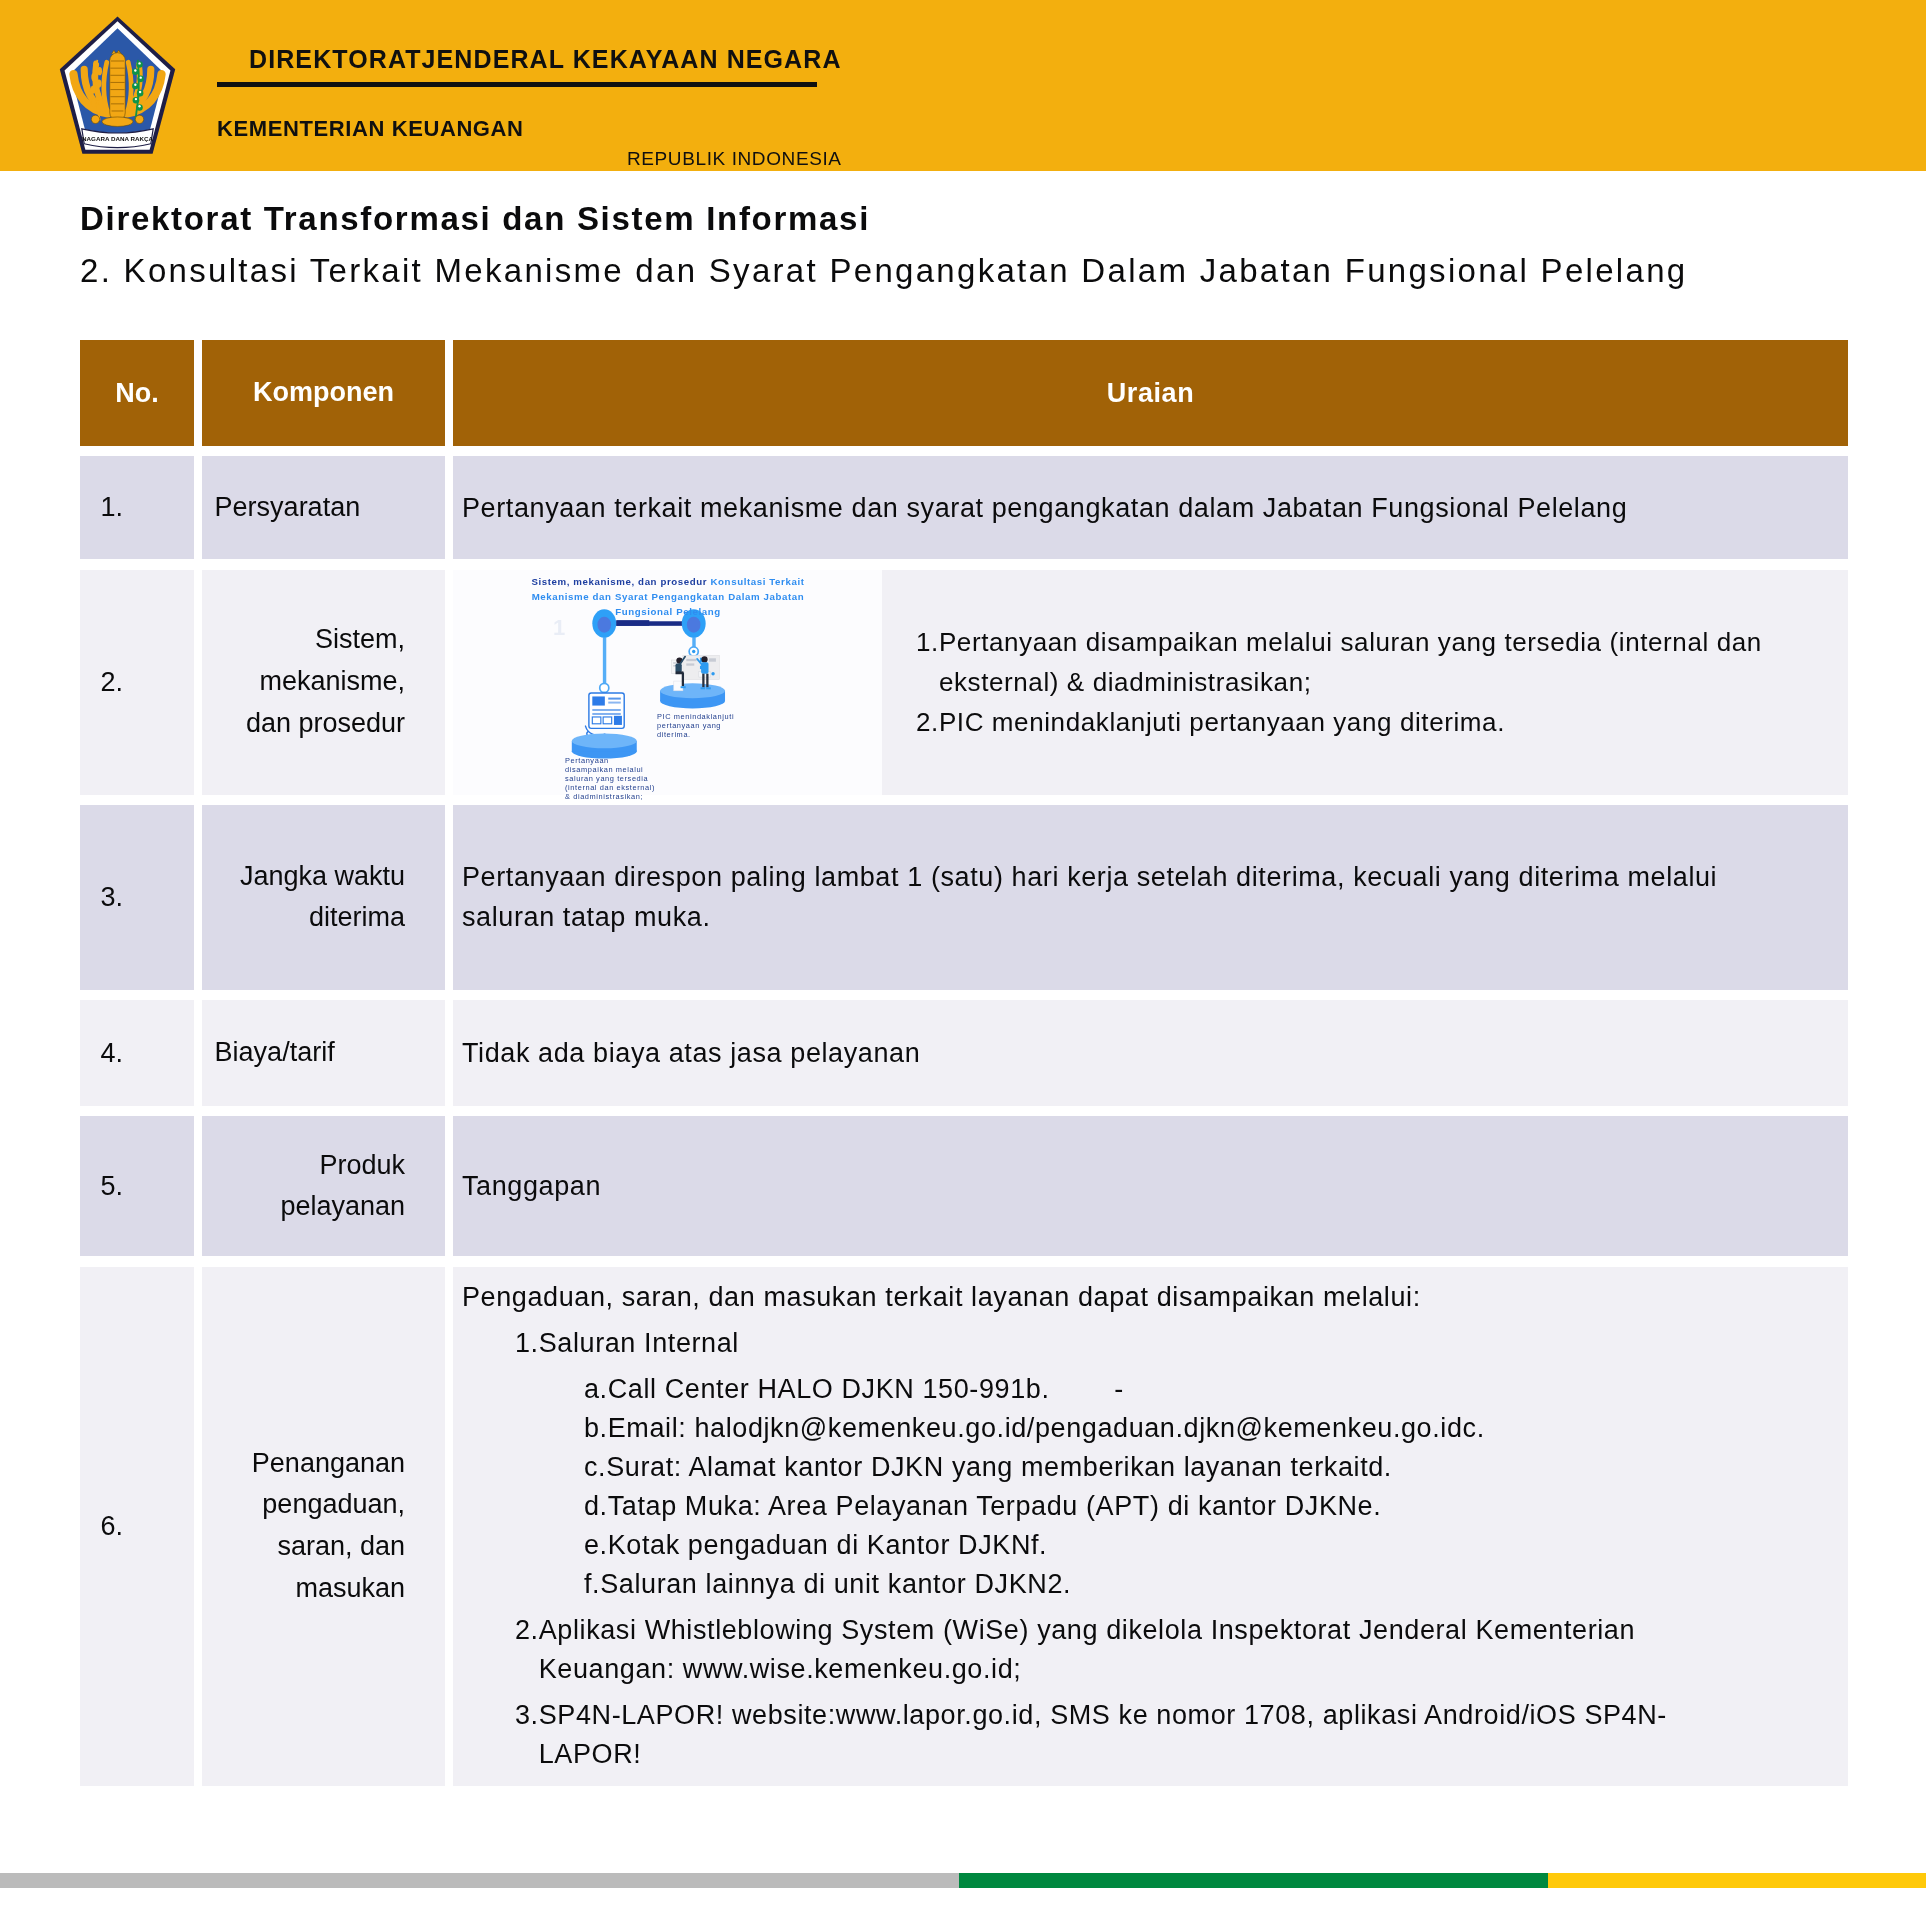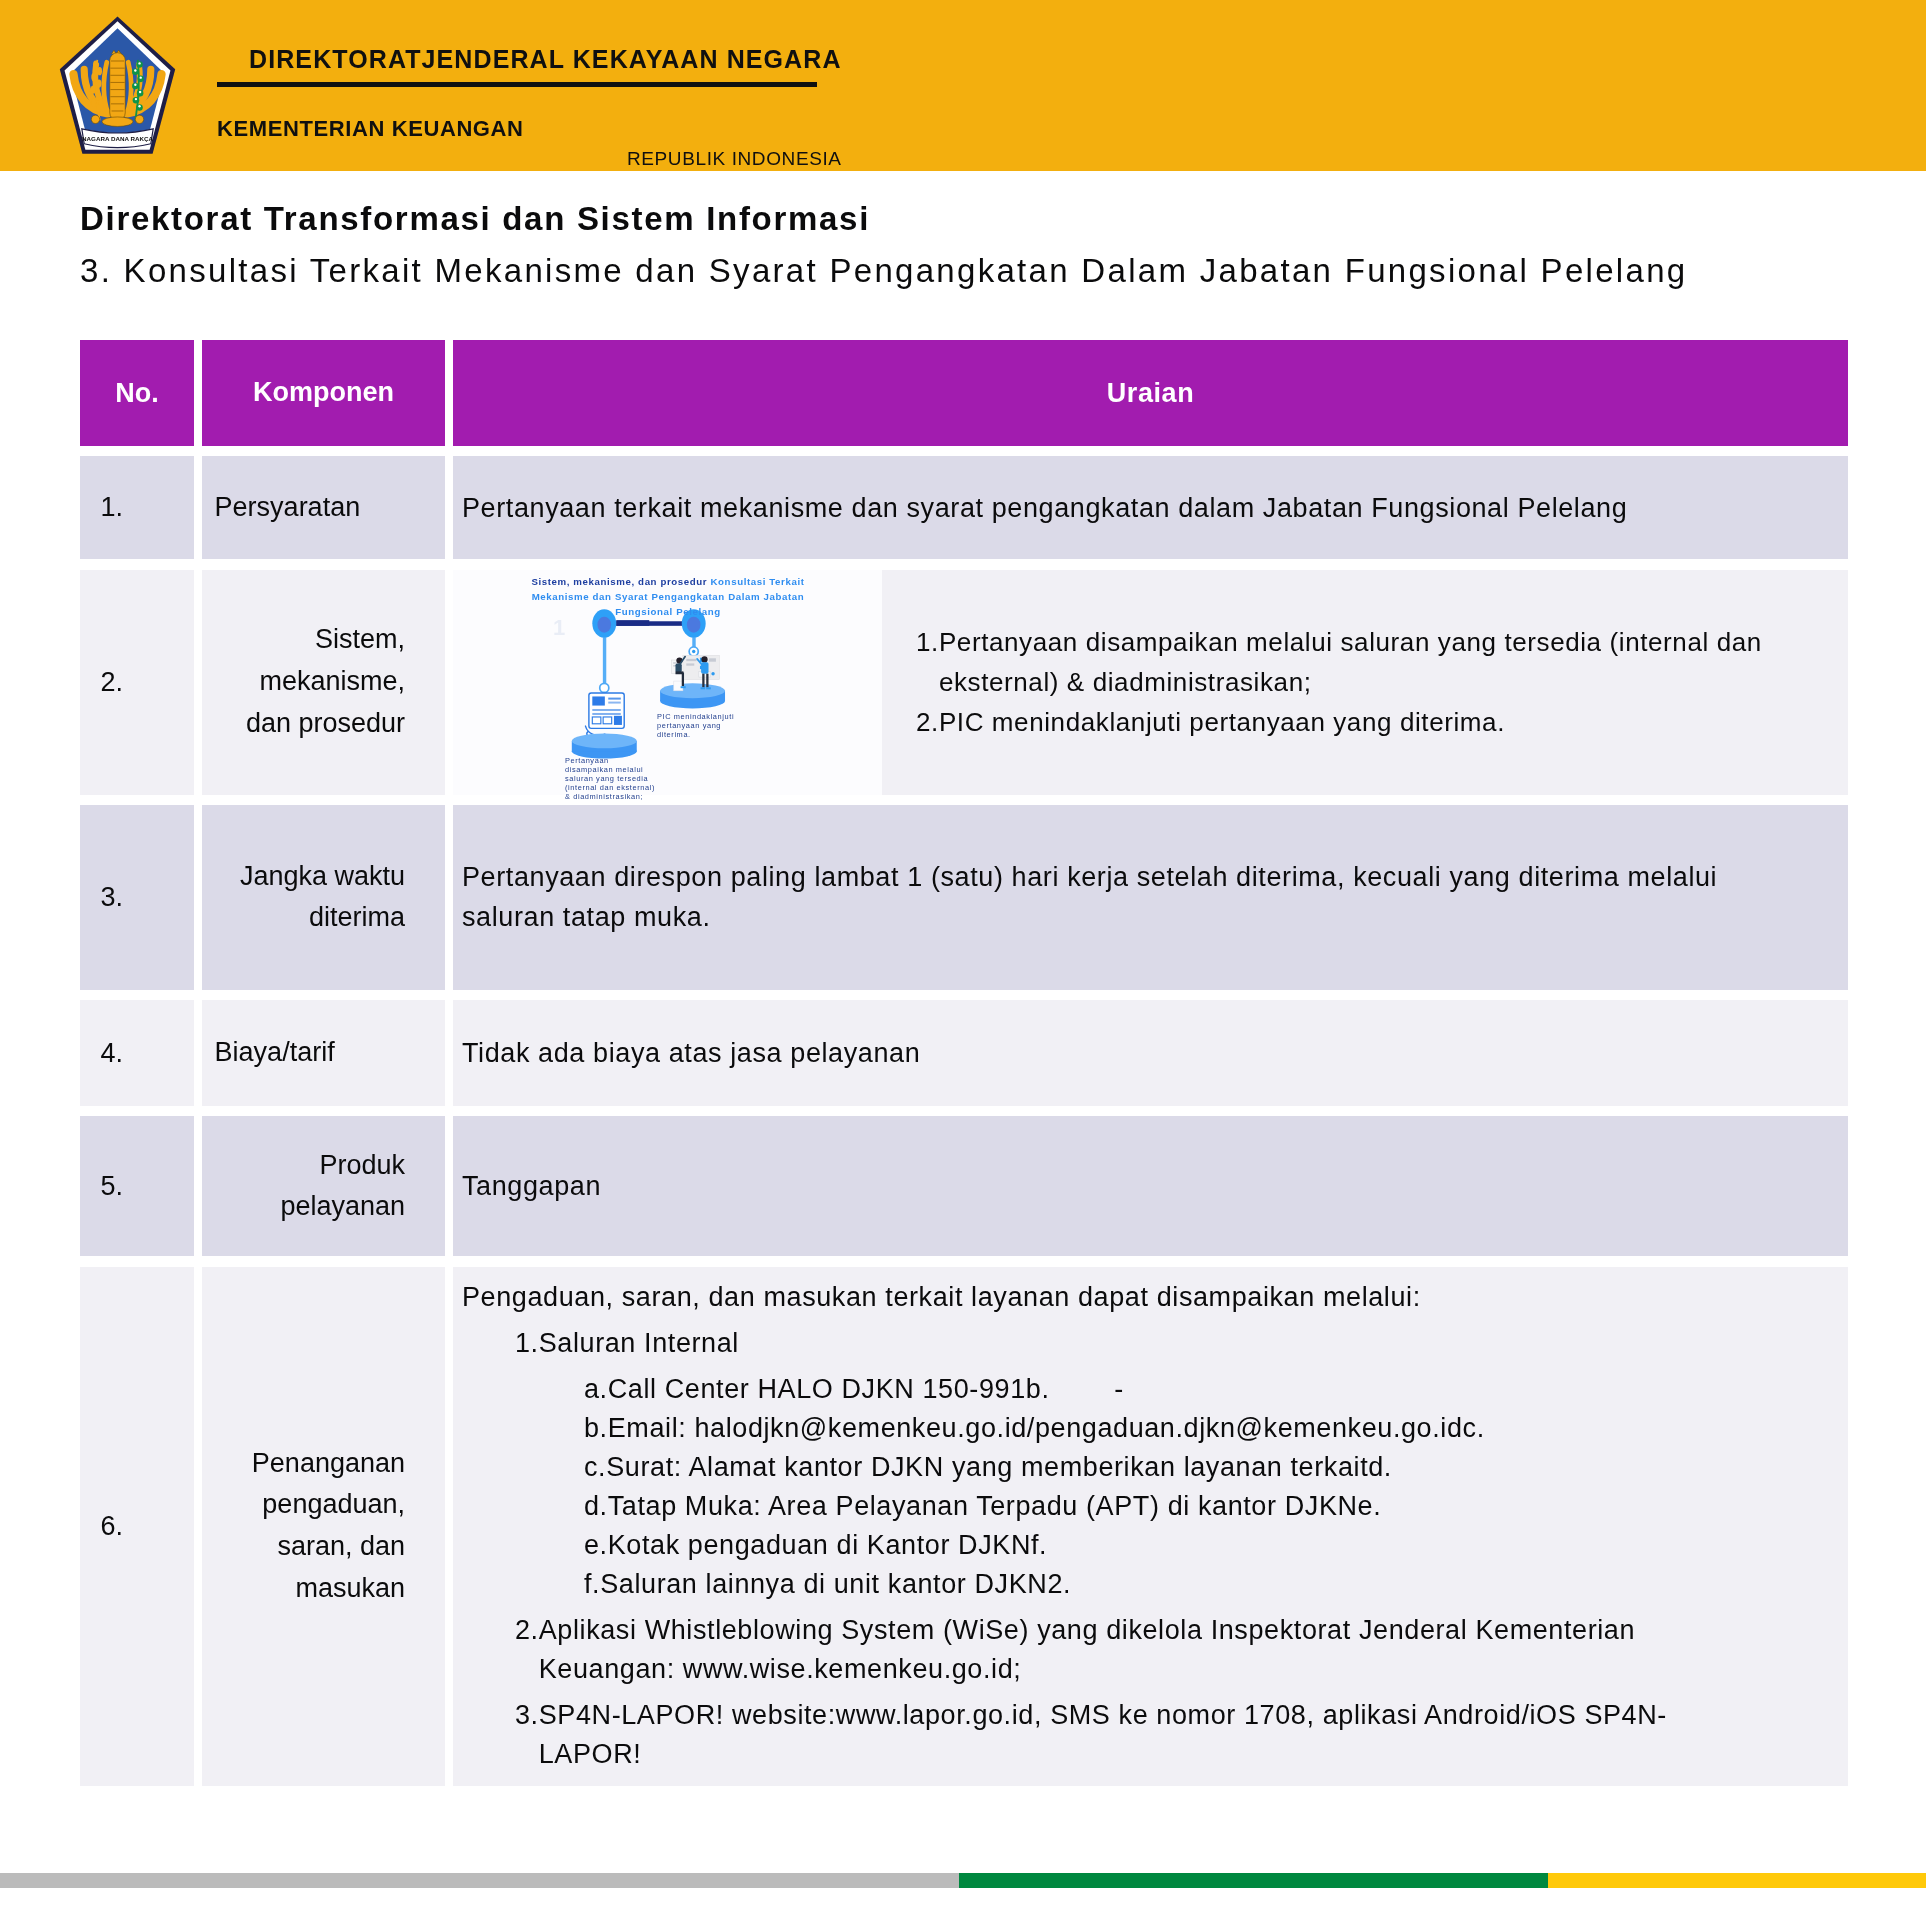--- a/index.html
+++ b/index.html
@@ -20,21 +20,21 @@
   .doc-sub{position:absolute;left:80px;top:252px;font-size:33px;font-weight:400;letter-spacing:2.3px;}
   
   .tbl{position:absolute;left:80px;top:340px;width:1768px;}
   .trow{display:flex;gap:8px;margin-bottom:10.3px;}
   .cell{box-sizing:border-box;}
   .c1{width:114px;flex:none;display:flex;align-items:center;padding-left:20.5px;font-size:27px;}
   .c2{width:243px;flex:none;display:flex;align-items:center;padding:11.4px 40px 11.4px 12.6px;font-size:27px;line-height:1.55;text-align:right;}
   .c3{flex:1;display:flex;align-items:center;padding:11.4px 80px 11.4px 9px;font-size:27px;line-height:1.5;letter-spacing:0.6px;}
   .band-a{background:#DBDAE8;}
   .band-b{background:#F1F0F5;}
-  .hdr .cell{background:#a21caf;color:#FFFFFF;font-weight:700;justify-content:center;padding:0;font-size:27px;}
+  .hdr .cell{background:#a16207;color:#FFFFFF;font-weight:700;justify-content:center;padding:0;font-size:27px;}
   .h-hdr{height:106px;} .h1{height:103px;} .h2{height:225px;} .h3{height:185px;}
   .h4{height:106px;} .h5{height:140px;} .h6{height:519px;}
   .r3pad{padding-right:34px;}
   
   .r2c{padding:0;position:relative;}
   .diagram{width:429px;height:225px;flex:none;background:#FCFCFE;position:relative;}
   .dg-title{position:absolute;top:4px;left:55px;width:320px;text-align:center;
             font-size:9.7px;font-weight:700;line-height:15px;}
   .dg-prefix{color:#1D3EA0;} .dg-main{color:#2F8DF0;}
   .dg-step{position:absolute;left:100px;top:41px;font-size:22px;font-weight:700;color:#E9EDF6;}
@@ -122,21 +122,21 @@
   </svg>
   <div class="banner-text">
     <div class="b1">DIREKTORATJENDERAL KEKAYAAN NEGARA</div>
     <div class="b-underline"></div>
     <div class="b2">KEMENTERIAN KEUANGAN</div>
     <div class="b3">REPUBLIK INDONESIA</div>
   </div>
 </header>
 
 <div class="doc-title">Direktorat Transformasi dan Sistem Informasi</div>
-<div class="doc-sub">3. Konsultasi Terkait Mekanisme dan Syarat Pengangkatan Dalam Jabatan Fungsional Pelelang</div>
+<div class="doc-sub">2. Konsultasi Terkait Mekanisme dan Syarat Pengangkatan Dalam Jabatan Fungsional Pelelang</div>
 
 <div class="tbl">
 
   <div class="trow hdr h-hdr">
     <div class="cell c1">No.</div>
     <div class="cell c2">Komponen</div>
     <div class="cell c3">Uraian</div>
   </div>
 
   <div class="trow h1">

